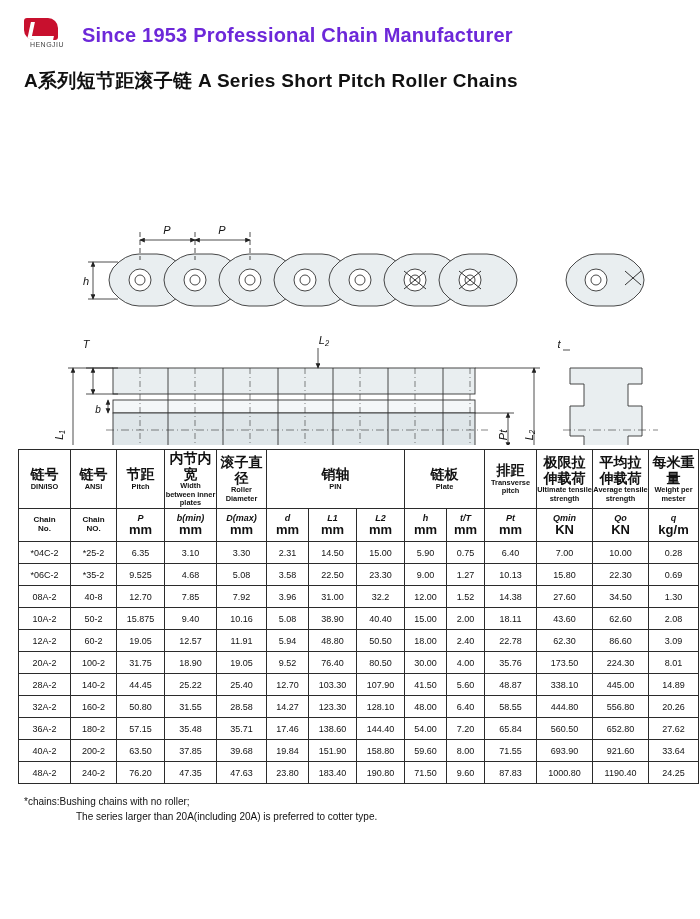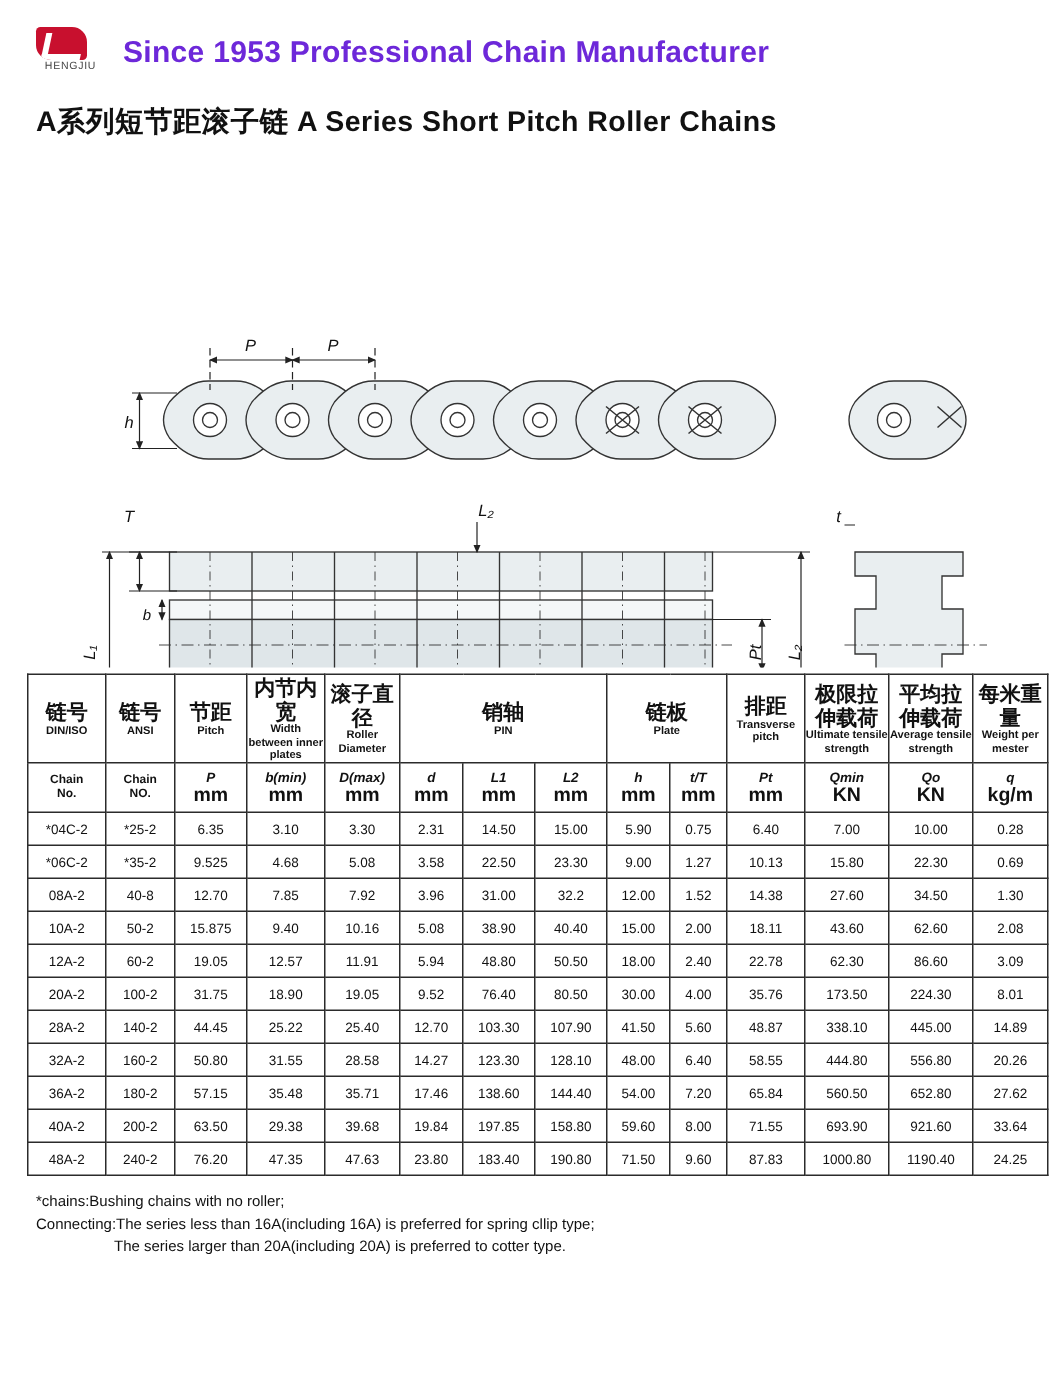--- a/index.html
+++ b/index.html
@@ -531,24 +531,24 @@
           <td>7.20</td>
           <td>65.84</td>
           <td>560.50</td>
           <td>652.80</td>
           <td>27.62</td>
         </tr>
       <tr>
           <td>40A-2</td>
           <td>200-2</td>
           <td>63.50</td>
-          <td>29.38</td>
+          <td>37.85</td>
           <td>39.68</td>
           <td>19.84</td>
-          <td>197.85</td>
+          <td>151.90</td>
           <td>158.80</td>
           <td>59.60</td>
           <td>8.00</td>
           <td>71.55</td>
           <td>693.90</td>
           <td>921.60</td>
           <td>33.64</td>
         </tr>
       <tr>
           <td>48A-2</td>
@@ -564,17 +564,16 @@
           <td>87.83</td>
           <td>1000.80</td>
           <td>1190.40</td>
           <td>24.25</td>
         </tr>
     </tbody>
   </table>
 
   <div class="notes">
     <div>*chains:Bushing chains with no roller;</div>
-    <div>Connecting:The series less than 16A(including 16A) is preferred for spring cllip type;</div>
     <div class="indent">The series larger than 20A(including 20A) is preferred to cotter type.</div>
   </div>
 
 </div>
 
 </body></html>

